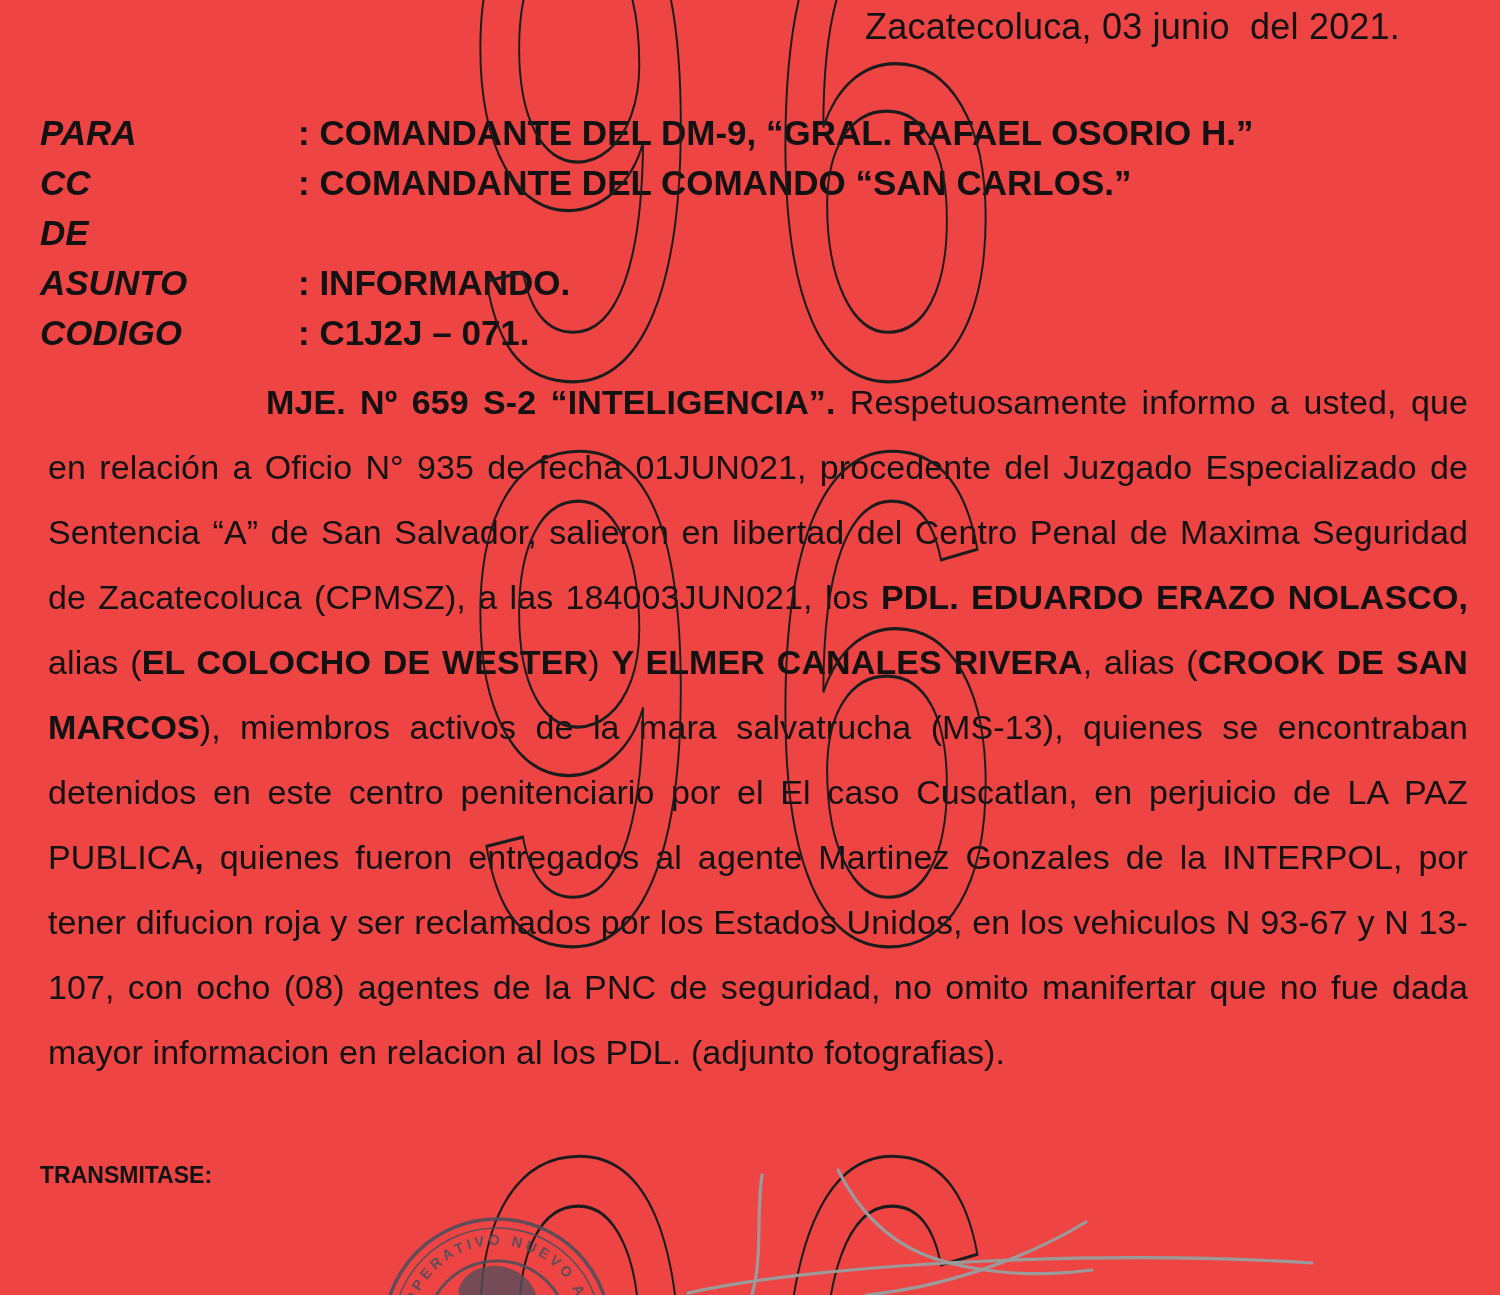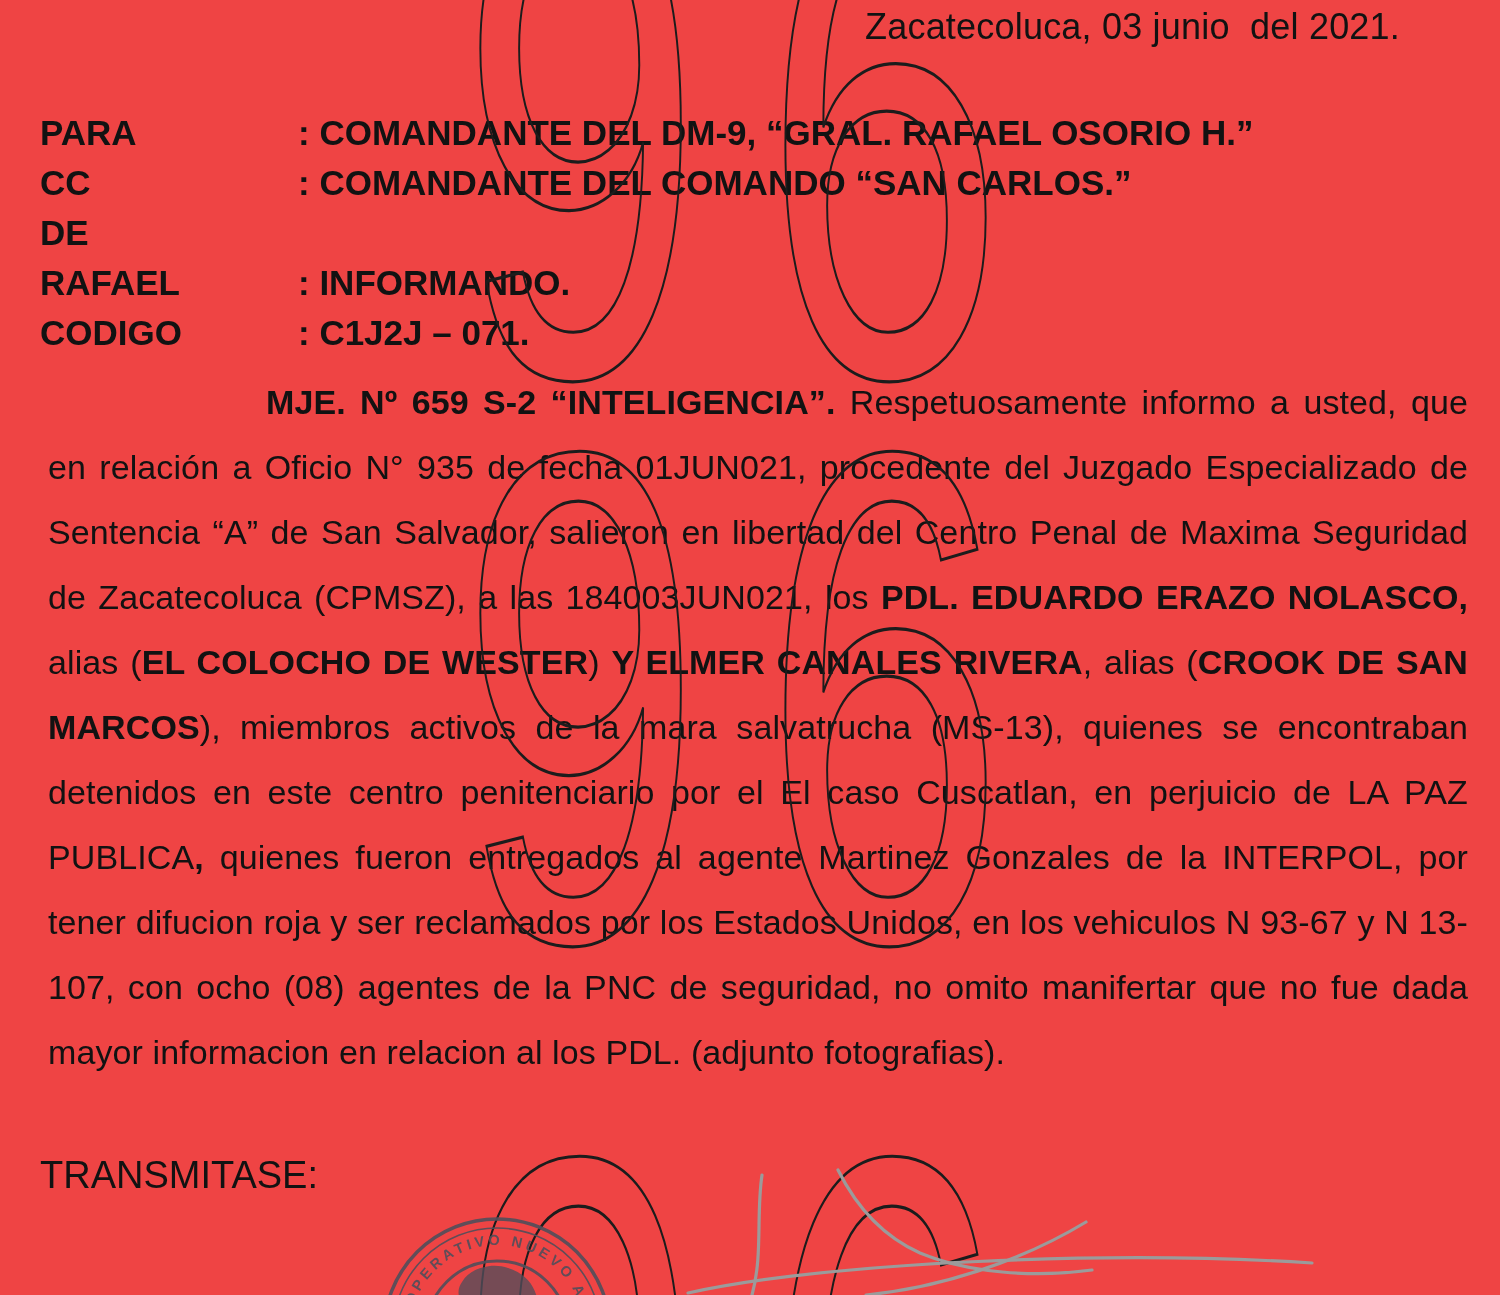--- a/index.html
+++ b/index.html
@@ -14,31 +14,31 @@
   .date-line{
     position:absolute;top:6px;right:100px;
     font-size:36px;letter-spacing:.2px;
     white-space:pre;
   }
   .header-block{
     position:absolute;top:108px;left:40px;right:40px;
     font-weight:bold;font-size:35px;line-height:50px;
   }
   .header-row{display:flex;}
-  .header-label{width:218px;flex:0 0 218px;}
+  .header-label{width:218px;flex:0 0 218px;font-style:italic;}
   .header-value{flex:1;white-space:pre;margin-left:40px;}
   .body-par{
     position:absolute;top:370px;left:48px;width:1420px;
     font-size:34px;line-height:65px;
     text-align:justify;text-indent:218px;
     letter-spacing:.1px;
   }
   .closing{
     position:absolute;top:1150px;left:40px;
-    font-weight:normal;font-size:38px;line-height:50px;
+    font-weight:bold;font-size:23px;line-height:50px;
   }
   .overlay{
     position:absolute;left:0;top:0;width:1500px;height:1295px;
     pointer-events:none;
   }
   .wm-text{
     font-family:"Liberation Sans","DejaVu Sans",sans-serif;
     font-size:700px;
   }
   .seal-ring-text{
@@ -59,21 +59,21 @@
       <span class="header-value">: COMANDANTE DEL DM-9, “GRAL. RAFAEL OSORIO H.”</span>
     </div>
     <div class="header-row">
       <span class="header-label">CC</span>
       <span class="header-value">: COMANDANTE DEL COMANDO “SAN CARLOS.”</span>
     </div>
     <div class="header-row">
       <span class="header-label">DE</span>
     </div>
     <div class="header-row">
-      <span class="header-label">RAFAEL</span>
+      <span class="header-label">ASUNTO</span>
       <span class="header-value">: INFORMANDO.</span>
     </div>
     <div class="header-row">
       <span class="header-label">CODIGO</span>
       <span class="header-value">: C1J2J – 071.</span>
     </div>
   </div>
 
   <div class="body-par"><span style="font-weight: bold;">MJE. Nº 659 S-2 “INTELIGENCIA”. </span><span>Respetuosamente informo a usted,  que en relación a Oficio N° 935 de fecha 01JUN021, procedente del Juzgado Especializado de Sentencia “A” de San Salvador, salieron en libertad del Centro Penal de Maxima Seguridad de Zacatecoluca (CPMSZ), a las 184003JUN021, los </span><span style="font-weight: bold;">PDL. EDUARDO ERAZO NOLASCO,</span><span>  alias (</span><span style="font-weight: bold;">EL COLOCHO DE WESTER</span><span>) </span><span style="font-weight: bold;">Y ELMER CANALES RIVERA</span><span>, alias (</span><span style="font-weight: bold;">CROOK DE SAN MARCOS</span><span>), miembros activos de la mara salvatrucha (MS-13), quienes se encontraban detenidos en este centro penitenciario por el El caso Cuscatlan, en perjuicio de LA PAZ PUBLICA</span><span style="font-weight: bold;">,</span><span>  quienes fueron entregados al agente Martinez Gonzales de la INTERPOL, por tener difucion roja y ser reclamados por los Estados Unidos, en los vehiculos N 93-67 y N 13-107, con ocho (08) agentes de la PNC de seguridad, no omito manifertar que no fue dada mayor informacion en relacion al los PDL. (adjunto fotografias).</span></div>
 

